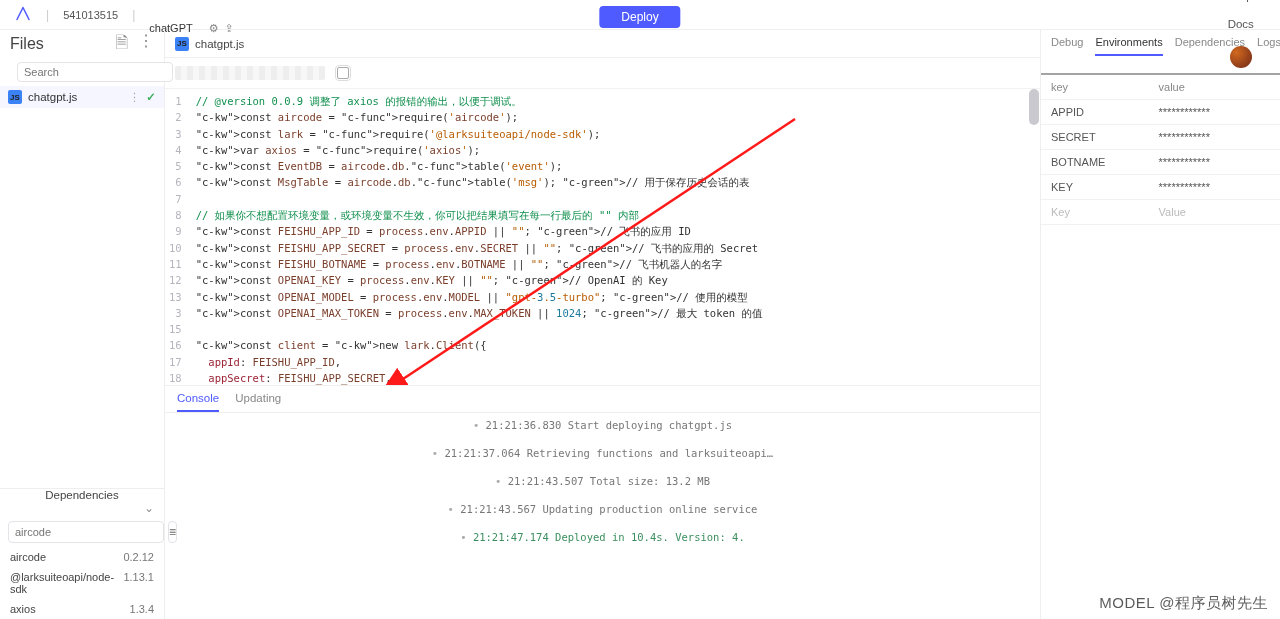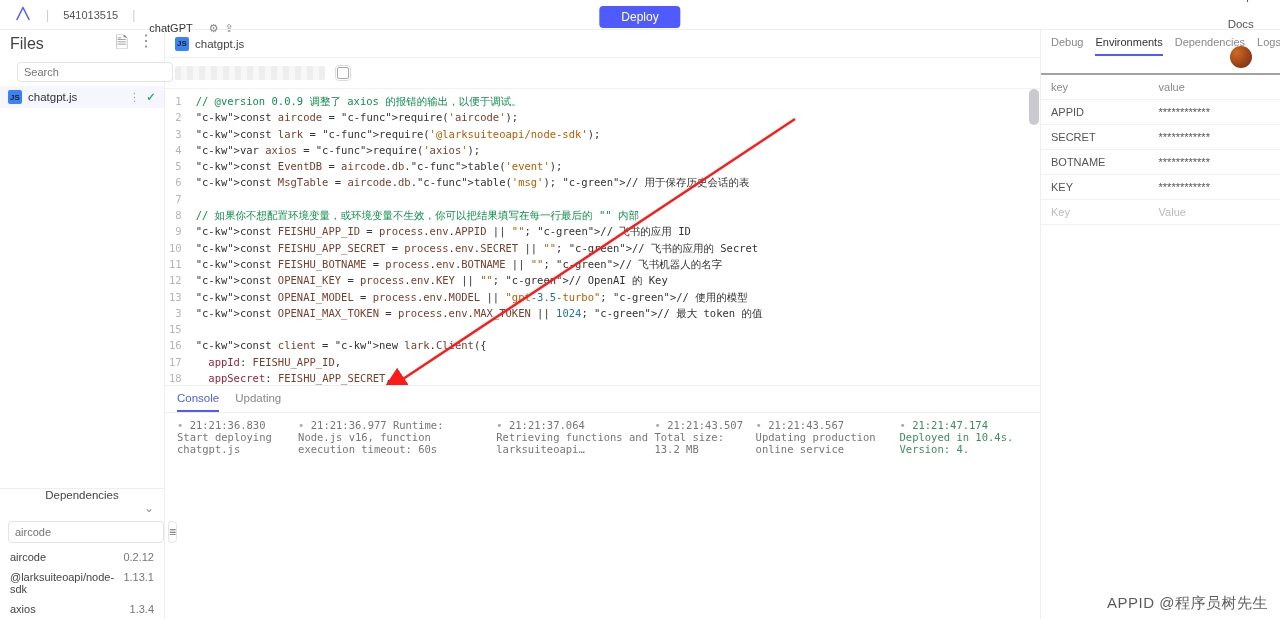--- a/index.html
+++ b/index.html
@@ -70,21 +70,21 @@
   .sb-thumb { position:absolute; right:1px; top:0; width:10px; height:36px; background:#c9c9cf; border-radius:5px; }
 
   
   .arrow-svg { position:absolute; left:0; top:0; pointer-events:none; }
 
   
   .bottom-panel { height:234px; border-top:1px solid #eee; display:flex; flex-direction:column; }
   .bp-tabs { display:flex; gap:16px; padding:6px 12px 0 12px; font-size:11.5px; border-bottom:1px solid #eee; }
   .bp-tab { padding-bottom:6px; color:#888; cursor:pointer; }
   .bp-tab.active { color:#4f5bff; border-bottom:2px solid #4f5bff; }
-  .console-lines { padding:6px 12px; font-family: Consolas, Menlo, monospace; font-size:10.5px; color:#777; display:flex; flex-direction:row; gap:4px; }
+  .console-lines { padding:6px 12px; font-family: Consolas, Menlo, monospace; font-size:10.5px; color:#777; display:flex; flex-direction:column; gap:16px;text-align:center; }
   .c-line::before { content:"• "; color:#aaa; }
   .c-line.ok { color:#3b8f5f; }
 
   
   .r-tabs { display:flex; gap:12px; padding:6px 10px 17px 10px; border-bottom:2px solid #a3a3a3; font-size:11px; color:#888; flex-wrap:nowrap; }
   .r-tab { padding-bottom:6px; cursor:pointer; }
   .r-tab.active { color:#333; border-bottom:2px solid #4f5bff; }
   .env-table { width:100%; font-size:11px; }
   .env-row { display:flex; border-bottom:1px solid #f1f1f4; }
   .env-cell { padding:6px 10px; flex:1; color:#555; }
@@ -228,21 +228,20 @@
       </div>
     </div>
 
     <div class="bottom-panel">
       <div class="bp-tabs">
         <div class="bp-tab active">Console</div>
         <div class="bp-tab">Updating</div>
       </div>
       <div class="console-lines" id="console-lines">
           <div class="c-line">21:21:36.830 Start deploying chatgpt.js</div>
-          <div class="c-line">21:21:36.977 Runtime: Node.js v16, function execution timeout: 60s</div>
           <div class="c-line">21:21:37.064 Retrieving functions and larksuiteoapi…</div>
           <div class="c-line">21:21:43.507 Total size: 13.2 MB</div>
           <div class="c-line">21:21:43.567 Updating production online service</div>
           <div class="c-line ok">21:21:47.174 Deployed in 10.4s. Version: 4.</div>
         </div>
     </div>
   </div>
 
   <div class="right-col">
     <div class="r-tabs">
@@ -276,13 +275,13 @@
           </div>
         </div>
       <div class="env-row input">
         <div class="env-cell k">Key</div>
           <div class="env-cell">Value</div>
       </div>
     </div>
   </div>
 </div>
 
-<div class="watermark">APPID @程序员树先生</div>
+<div class="watermark">MODEL @程序员树先生</div>
 
 </body></html>

